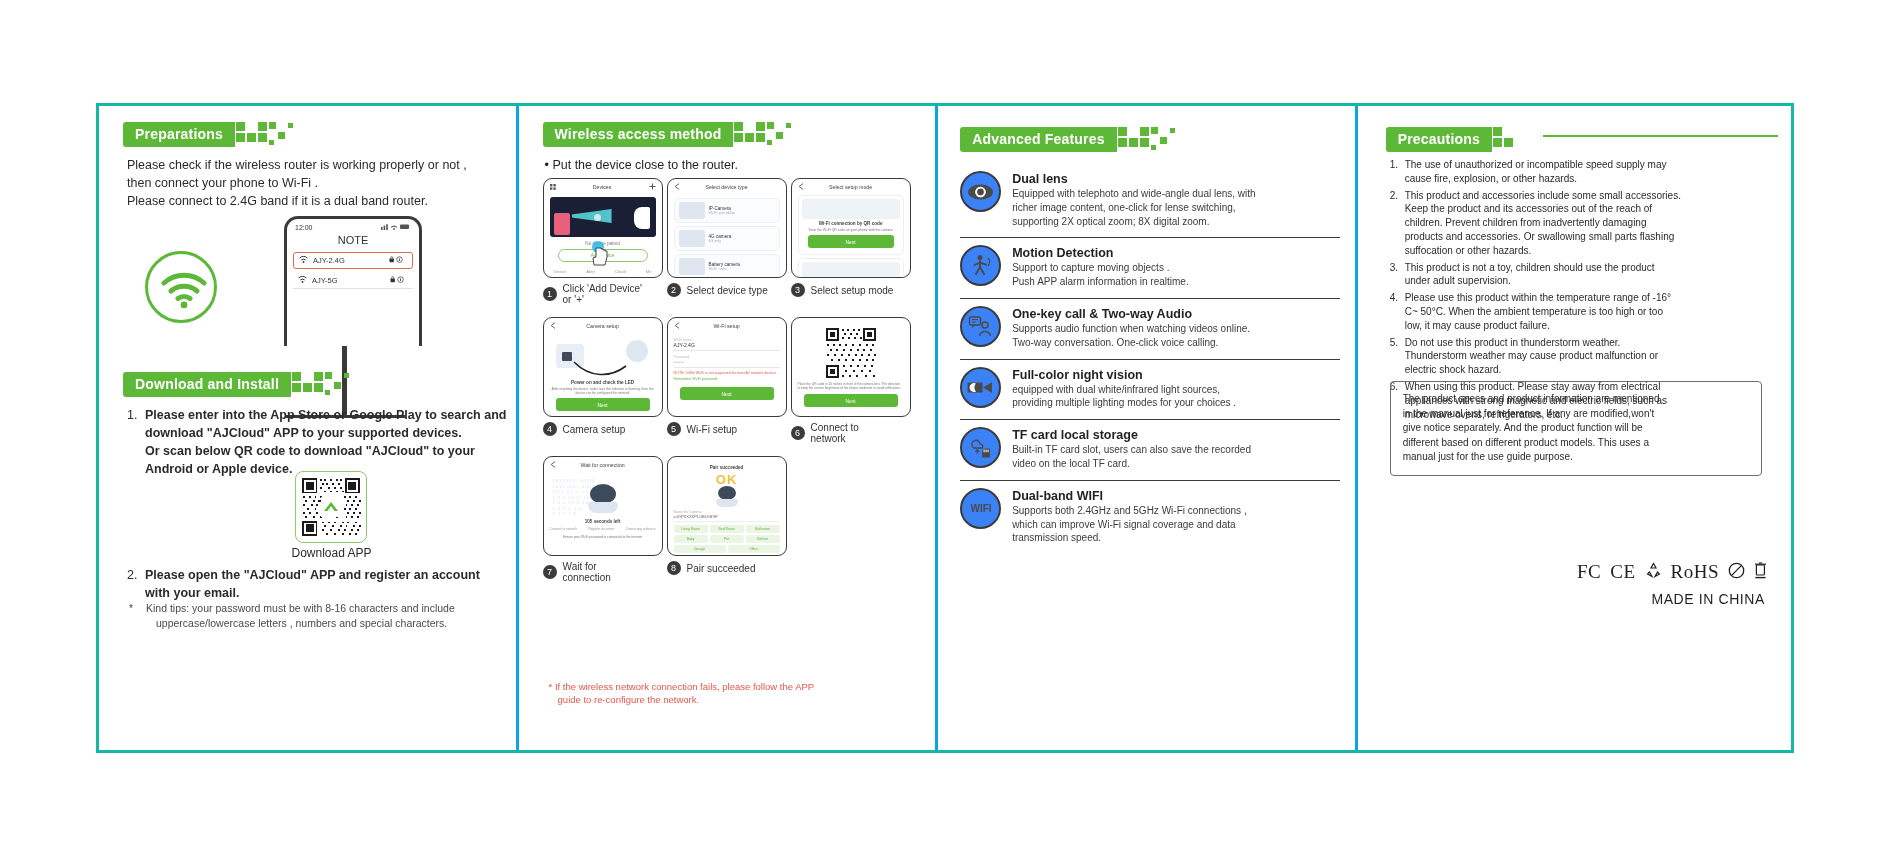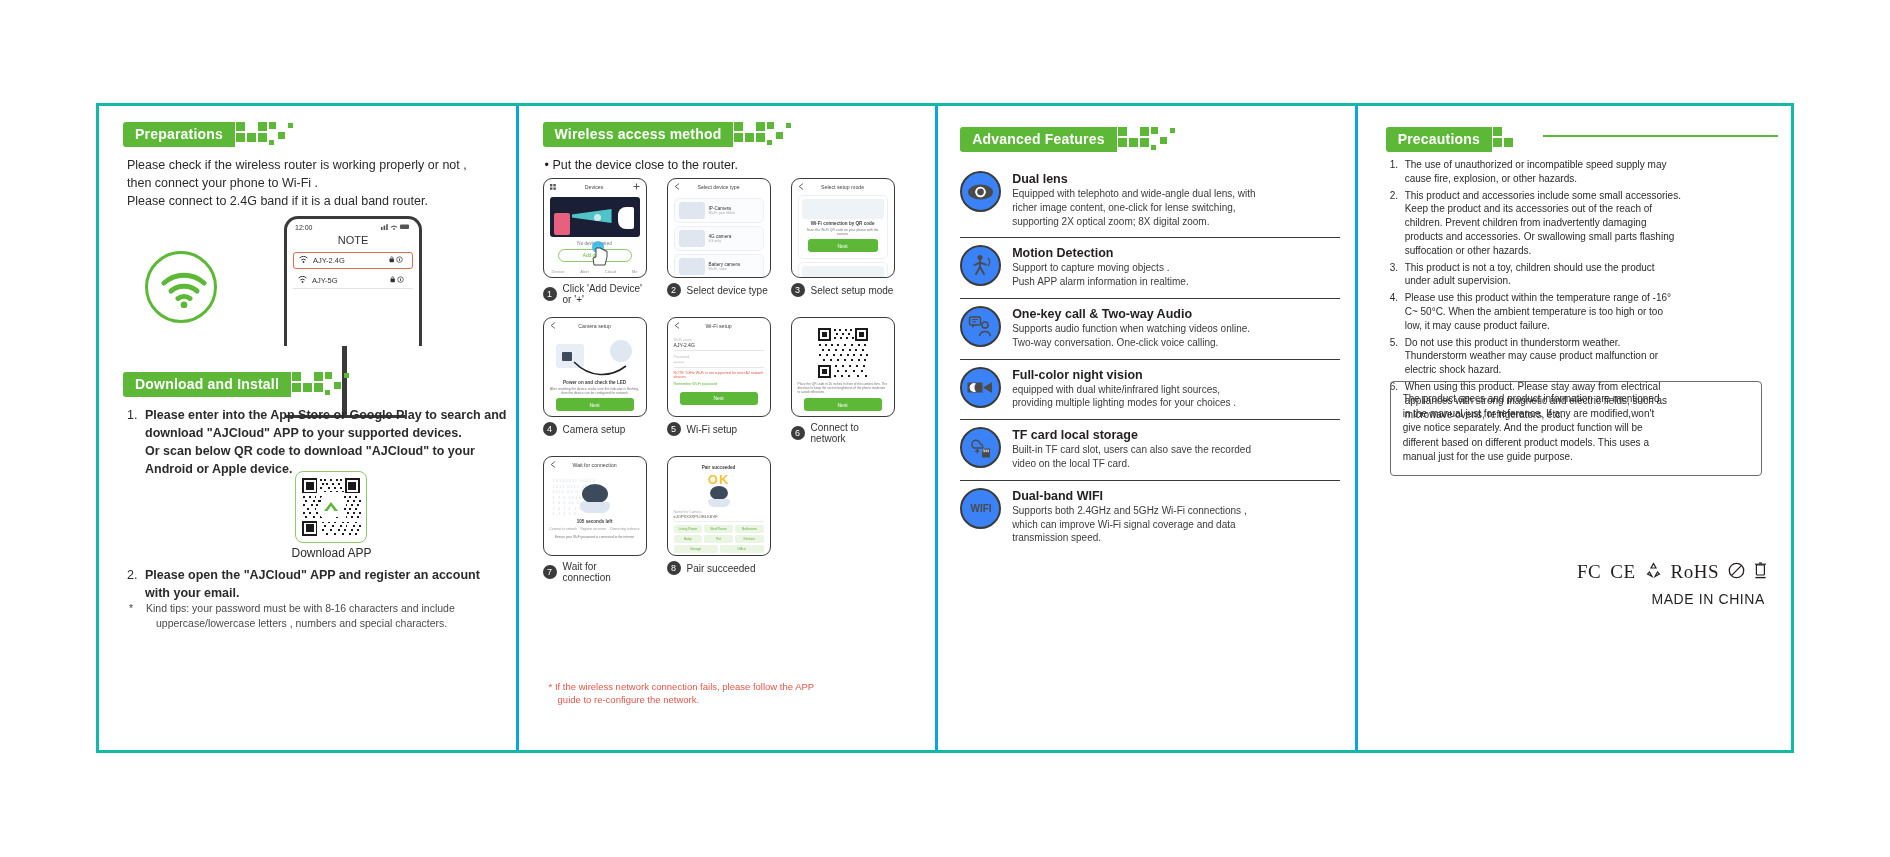--- a/index.html
+++ b/index.html
@@ -133,21 +133,21 @@
   .c2-sub { position:absolute; left:26px; top:52px; font-size:12.5px; }
   .grid2 {
     position:absolute; left:24px; top:72px;
     width:378px;
     display:grid;
     grid-template-columns: repeat(3, 104px);
     gap: 12px 20px;
   }
   .step { width:104px; }
   .screen {
-    width:104px; height:100px;
+    width:120px; height:100px;
     border:1.4px solid #3b3b3b; border-radius:9px;
     background:#fff; overflow:hidden; position:relative;
   }
   .scr-head {
     display:flex; align-items:center; justify-content:space-between;
     padding:4px 6px 2px 6px; font-size:5.2px; color:#555;
   }
   .scr-title { font-size:5.2px; color:#444; }
   .scr-body { padding:2px 6px; }
   .hero {

